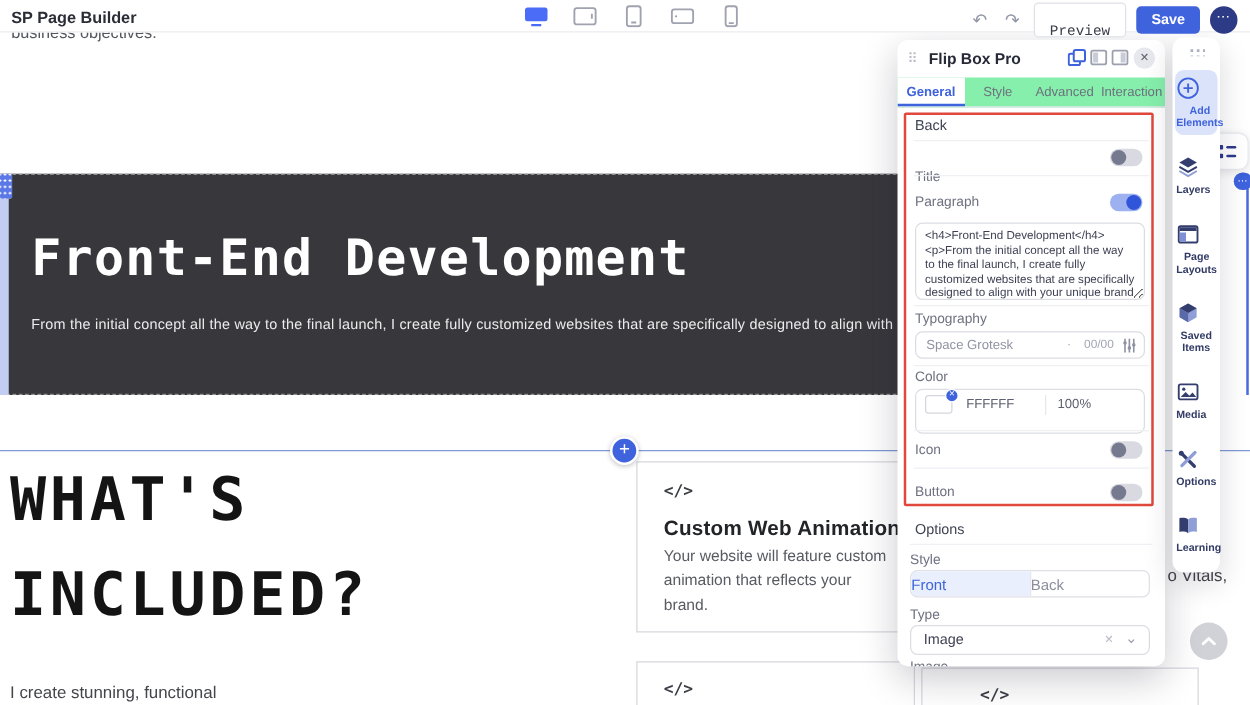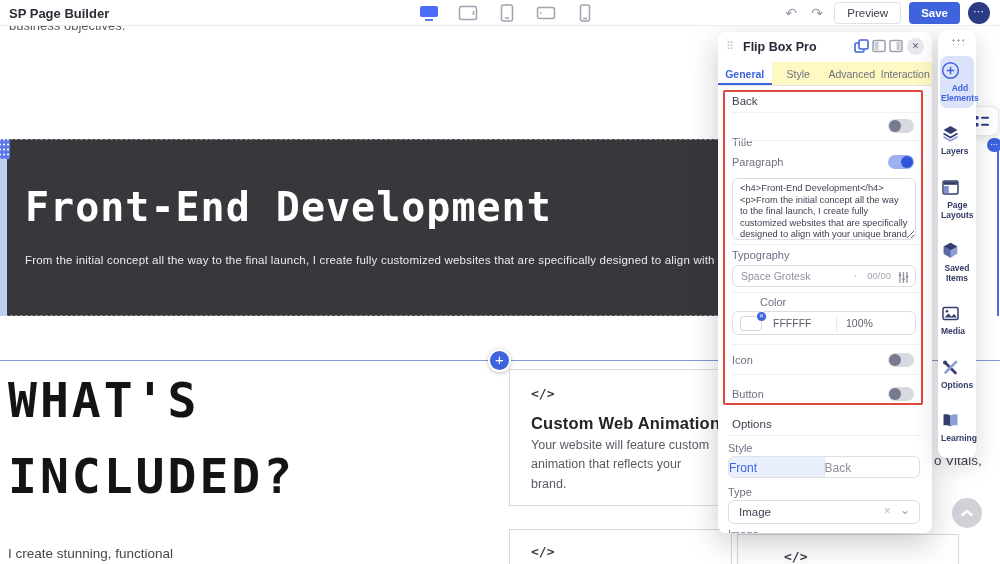--- a/index.html
+++ b/index.html
@@ -6,21 +6,21 @@
   body { font-family:"Liberation Sans", sans-serif; background:#fff; }
   .stage { position:relative; width:1000px; height:564px; overflow:hidden; background:#fff; }
 
   
   .topbar { position:absolute; left:0; top:0; width:1000px; height:26px; background:#fff; border-bottom:1px solid #ebebf0; z-index:40; }
   .app-title { position:absolute; left:9px; top:6px; font-size:13px; font-weight:700; color:#2b2d36; }
   .devices { position:absolute; left:418px; top:4px; display:flex; gap:17px; align-items:center; }
   .dev-btn { width:22px; height:18px; display:flex; align-items:center; justify-content:center; cursor:pointer; }
   .tb-right { position:absolute; right:10px; top:2px; display:flex; align-items:center; gap:8px; }
   .hist-btn { font-size:14px; color:#9298a6; width:18px; text-align:center; cursor:pointer; line-height:22px; }
-  .btn-preview { height:22px; padding:0 12px; border:1px solid #dfe1e8; border-radius:4px; background:#fff; font-size:11.5px; color:#3a3e4a; line-height:20px; cursor:pointer; }
+  .btn-preview { height:22px; padding:13px 12px; border:1px solid #dfe1e8; border-radius:4px; background:#fff; font-size:11.5px; color:#3a3e4a; line-height:20px; cursor:pointer;font-family:Liberation Mono, monospace; }
   .btn-save { height:22px; padding:0 12px; border:none; border-radius:4px; background:#3e63dd; font-size:11.5px; font-weight:700; color:#fff; line-height:22px; cursor:pointer; }
   .btn-more { width:22px; height:22px; border-radius:50%; background:#2d3a85; color:#fff; font-size:11px; text-align:center; line-height:19px; cursor:pointer; letter-spacing:1px; }
 
   
   .biz-text { position:absolute; left:9px; top:18px; font-size:13px; color:#55575f; z-index:1; }
   .hero { position:absolute; left:0; top:139px; width:822px; height:177px; background:#38383c; border-top:1px dashed #8f8f92; border-bottom:1px dashed #8f8f92; z-index:2; }
   .hero-title { position:absolute; left:25px; top:44px; font-family:"DejaVu Sans Mono", monospace; font-weight:700; font-size:40px; letter-spacing:1px; color:#fff; white-space:nowrap; }
   .hero-par { position:absolute; left:25px; top:114px; width:692px; font-size:11.5px; letter-spacing:.2px; color:#ececee; white-space:nowrap; overflow:hidden; }
   .hero-strip { position:absolute; left:0; top:139px; width:7px; height:177px; background:#c2cdf4; z-index:3; }
   .hero-handle { position:absolute; left:0; top:139px; width:10px; height:20px; background:#5c78e6; border-radius:2px; z-index:4;
@@ -52,21 +52,21 @@
   .row-opt-btn { position:absolute; left:965px; top:106px; width:34px; height:30px; background:#fff; border:1px solid #e8e9ee; border-radius:8px; box-shadow:0 2px 8px rgba(20,20,43,.12); z-index:12; display:flex; align-items:center; justify-content:center; cursor:pointer; }
 
   
   .panel { position:absolute; left:718px; top:32px; width:214px; height:501px; background:#fff; border-radius:8px;
     box-shadow:0 10px 30px rgba(20,20,43,.22); z-index:20; overflow:hidden; }
   .p-header { position:absolute; left:0; top:0; width:214px; height:30px; }
   .p-drag { position:absolute; left:8px; top:8px; color:#b9bcc8; font-size:11px; cursor:grab; }
   .p-title { position:absolute; left:25px; top:8px; font-size:12.5px; font-weight:700; color:#262936; }
   .p-hicon { position:absolute; top:7px; width:16px; height:16px; cursor:pointer; }
   .p-close { position:absolute; right:8px; top:6px; width:17px; height:17px; border-radius:50%; background:#e7e8ee; color:#60636f; font-size:9px; text-align:center; line-height:17px; cursor:pointer; }
-  .p-tabs { position:absolute; left:0; top:30px; width:214px; height:24px; background:#fef9c3; border-bottom:1px solid #e4e5ea; display:flex; }
+  .p-tabs { position:absolute; left:0; top:30px; width:214px; height:24px; background:#86efac; border-bottom:1px solid #e4e5ea; display:flex; }
   .p-tab { flex:1; font-size:10.5px; color:#6d717e; text-align:center; line-height:24px; cursor:pointer; }
   .p-tab.active { background:#fff; color:#3e63dd; border-bottom:2px solid #3e63dd; font-weight:700; }
 
   .red-box { position:absolute; left:5px; top:58px; width:200px; height:315px; border:2px solid #e0473d; border-radius:2px; }
   .p-label { position:absolute; left:14px; font-size:11px; color:#6e7180; }
   .p-heading { position:absolute; left:14px; font-size:11.5px; color:#3f4352; }
   .p-div { position:absolute; left:13px; width:188px; height:1px; background:#eef0f3; }
 
   .toggle { position:absolute; right:18px; width:26px; height:14px; border-radius:7px; cursor:pointer; }
   .toggle.off { background:#d9dae1; }
@@ -74,21 +74,21 @@
   .toggle.on { background:#9db1f1; }
   .toggle.on::after { content:""; position:absolute; right:1px; top:1px; width:12px; height:12px; border-radius:50%; background:#3155d8; }
 
   .p-textarea { position:absolute; left:14px; top:146px; width:184px; height:62px; border:1px solid #dcdde3; border-radius:6px; padding:4px 7px;
     font-family:"Liberation Sans", sans-serif; font-size:9.3px; line-height:11.6px; color:#3c3f52; resize:both; overflow:hidden; background:#fff; }
   .font-input { position:absolute; left:14px; top:233px; width:184px; height:22px; border:1px solid #dcdde3; border-radius:6px; background:#fff; cursor:pointer; }
   .font-name { position:absolute; left:8px; top:4px; font-size:10.5px; color:#8f92a1; }
   .font-sep { position:absolute; right:58px; top:4px; font-size:10px; color:#a2a5b1; }
   .font-count { position:absolute; right:24px; top:4px; font-size:9.5px; color:#a2a5b1; }
   .font-set { position:absolute; right:6px; top:4px; }
-  .color-input { position:absolute; left:14px; top:279px; width:184px; height:24px; border:1px solid #dcdde3; border-radius:6px; background:#fff; }
+  .color-input { position:absolute; left:14px; top:279px; width:184px; height:36px; border:1px solid #dcdde3; border-radius:6px; background:#fff; }
   .swatch { position:absolute; left:7px; top:4px; width:22px; height:15px; border:1px solid #d5d6dc; border-radius:3px; background:#fff; cursor:pointer; }
   .swatch-x { position:absolute; left:23px; top:-1px; width:11px; height:11px; border-radius:50%; background:#3e63dd; border:1.5px solid #fff; color:#fff; font-size:6px; text-align:center; line-height:9px; cursor:pointer; }
   .color-hex { position:absolute; left:40px; top:5px; font-size:10.5px; color:#5d606e; }
   .color-vdiv { position:absolute; left:103px; top:4px; width:1px; height:16px; background:#e7e8ee; }
   .color-op { position:absolute; left:113px; top:5px; font-size:10.5px; color:#5d606e; }
 
   .seg { position:absolute; left:10px; top:424px; width:192px; height:22px; border:1px solid #dfe0e6; border-radius:6px; overflow:hidden; display:flex; background:#fff; }
   .seg-btn { flex:1; font-size:12px; text-align:left; line-height:22px; cursor:pointer; color:#8b8e9b; }
   .seg-btn.active { background:#e9effc; color:#3e63dd; }
   .seg-btn + .seg-btn { border-left:1px solid #e6e7ec; }
@@ -217,21 +217,21 @@
             <line x1="5.5" y1="1" x2="5.5" y2="12" stroke="#8f92a1" stroke-width="1.3"></line>
             <line x1="9" y1="1" x2="9" y2="12" stroke="#8f92a1" stroke-width="1.3"></line>
             <rect x="0.7" y="3" width="2.6" height="2.6" rx="1" fill="#8f92a1"></rect>
             <rect x="4.2" y="7" width="2.6" height="2.6" rx="1" fill="#8f92a1"></rect>
             <rect x="7.7" y="4.5" width="2.6" height="2.6" rx="1" fill="#8f92a1"></rect>
           </svg>
       </span>
     </div>
     <div class="p-div" style="top:260px;"></div>
 
-    <div class="p-label" style="top:264px;margin-left:28px;">Color</div>
+    <div class="p-label" style="top:264px;">Color</div>
     <div class="color-input">
       <span class="swatch"></span>
       <span class="swatch-x">✕</span>
       <span class="color-hex">FFFFFF</span>
       <span class="color-vdiv"></span>
       <span class="color-op">100%</span>
     </div>
     <div class="p-div" style="top:312px;"></div>
 
     <div class="p-label" style="top:322px;">Icon</div>

